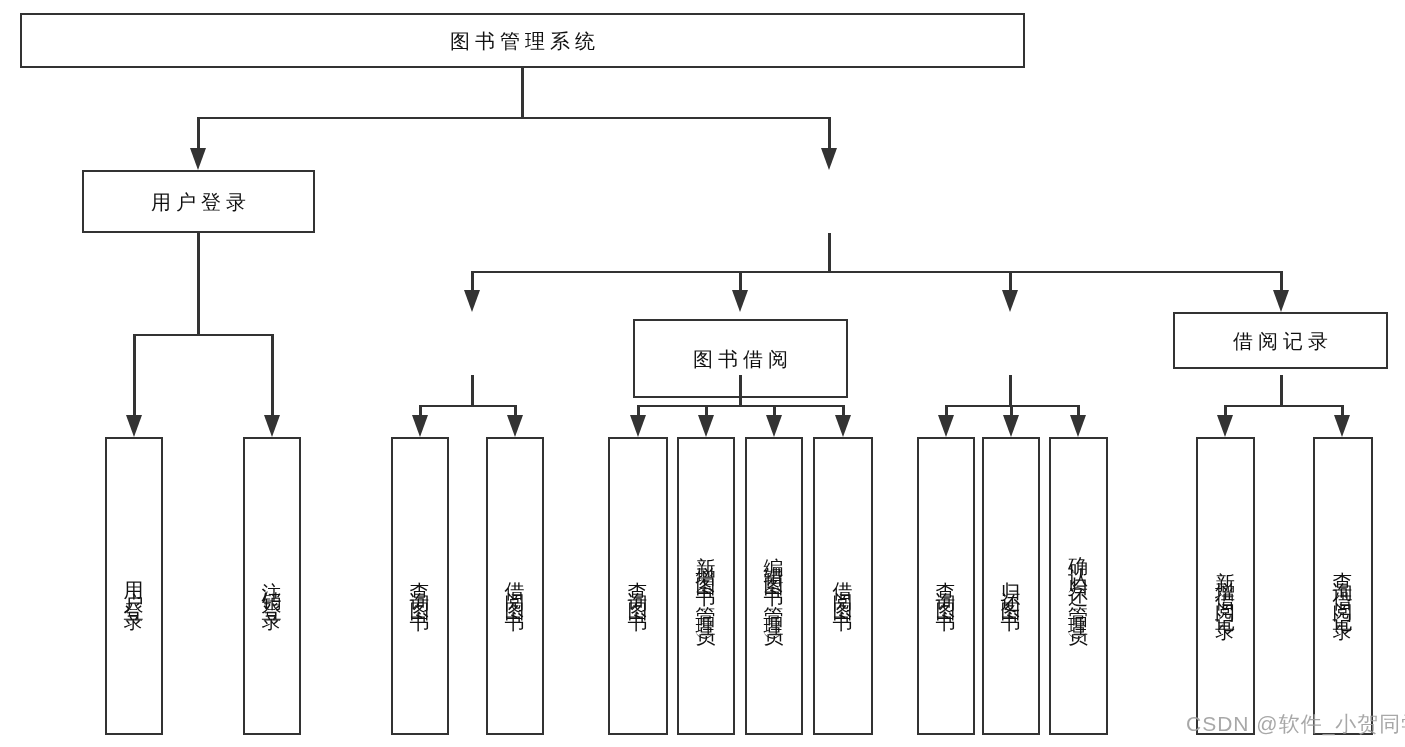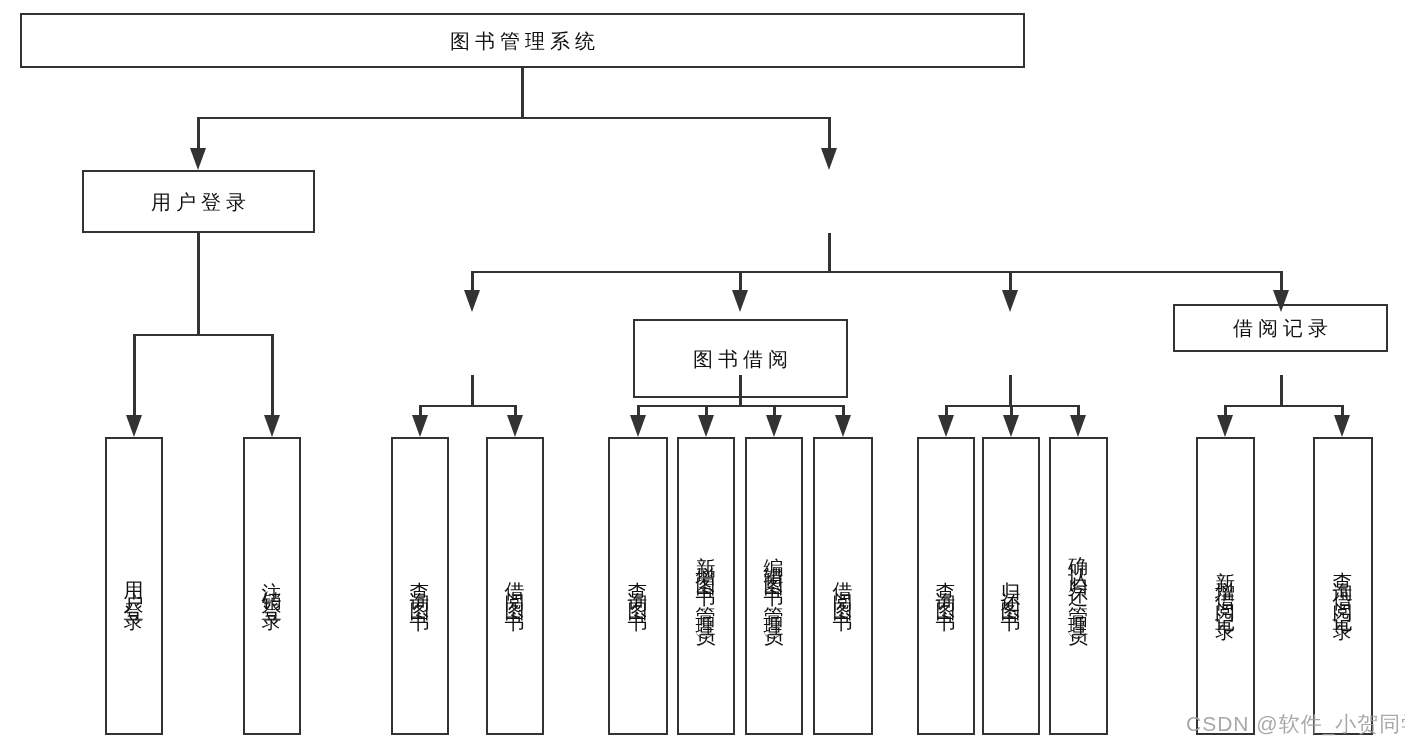--- a/index.html
+++ b/index.html
@@ -67,21 +67,21 @@
     <span class="lbl">图书管理系统</span>
   </div>
 
   <div class="box h" style="left:82px; top:170px; width:233px; height:63px">
     <span class="lbl">用户登录</span>
   </div>
 
   <div class="box h" style="left:633px; top:319px; width:215px; height:79px">
     <span class="lbl">图书借阅</span>
   </div>
-  <div class="box h" style="left:1173px; top:304px; width:215px; height:48px">
+  <div class="box h" style="left:1173px; top:312px; width:215px; height:57px">
     <span class="lbl">借阅记录</span>
   </div>
 
   <div class="box v" style="left:105px; top:437px; width:58px; height:298px">
     <span class="lbl">用户登录</span>
   </div>
   <div class="box v" style="left:243px; top:437px; width:58px; height:298px">
     <span class="lbl">注销登录</span>
   </div>
 

